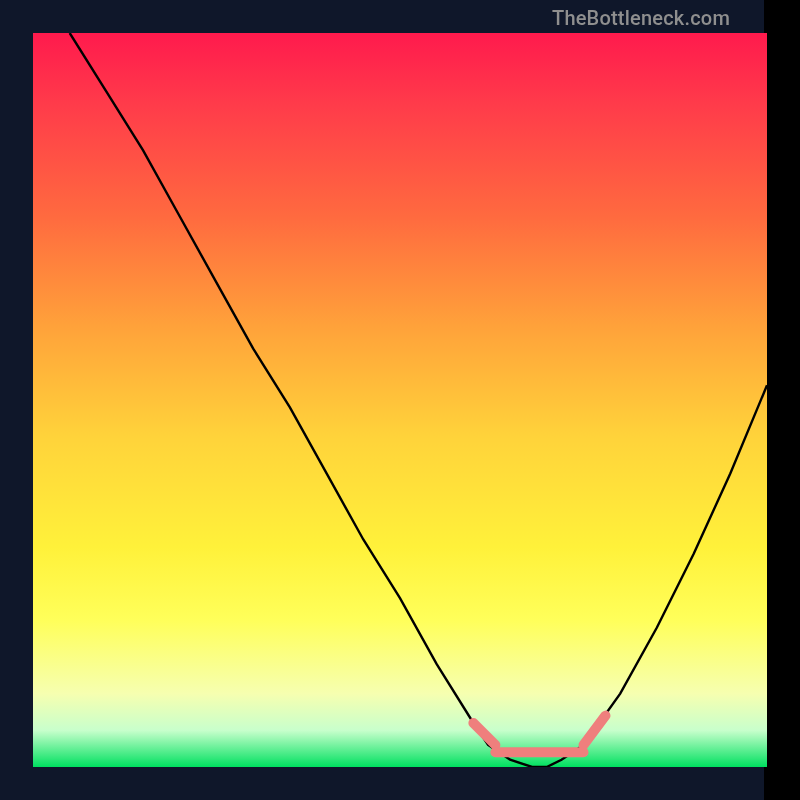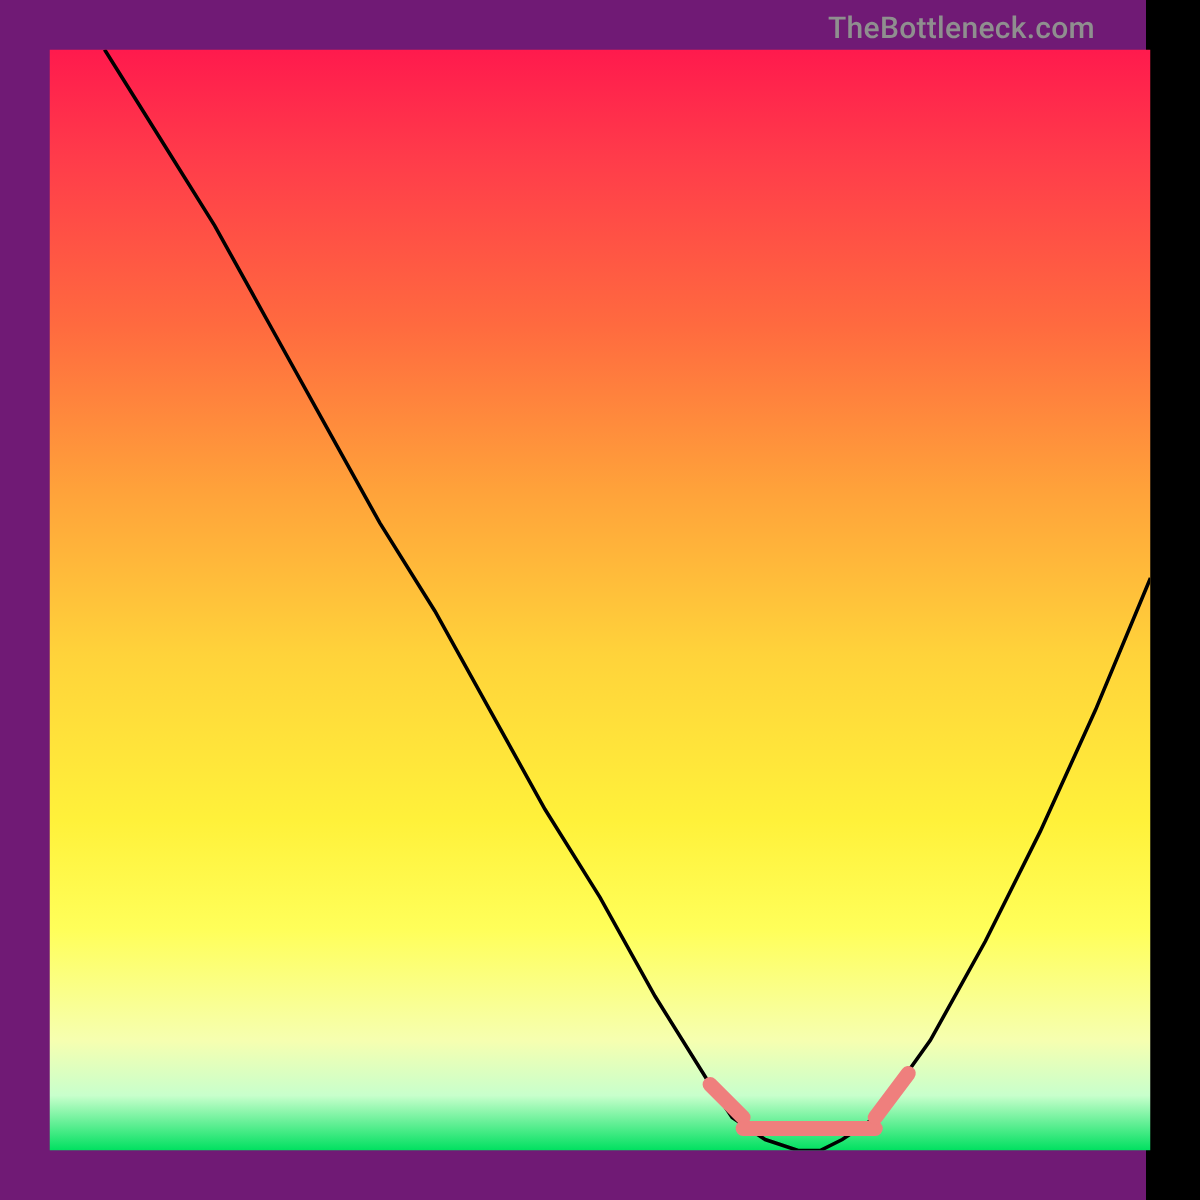--- a/index.html
+++ b/index.html
@@ -7,21 +7,21 @@
     padding: 0;
     width: 800px;
     height: 800px;
     background: #000;
     overflow: hidden;
   }
   .frame {
     position: relative;
     width: 764px;
     height: 800px;
-    background: #701a75;
+    background: #0f172a;
   }
   .plot {
     position: absolute;
     left: 33px;
     top: 33px;
     width: 734px;
     height: 734px;
     overflow: hidden;
   }
   .gradient {

